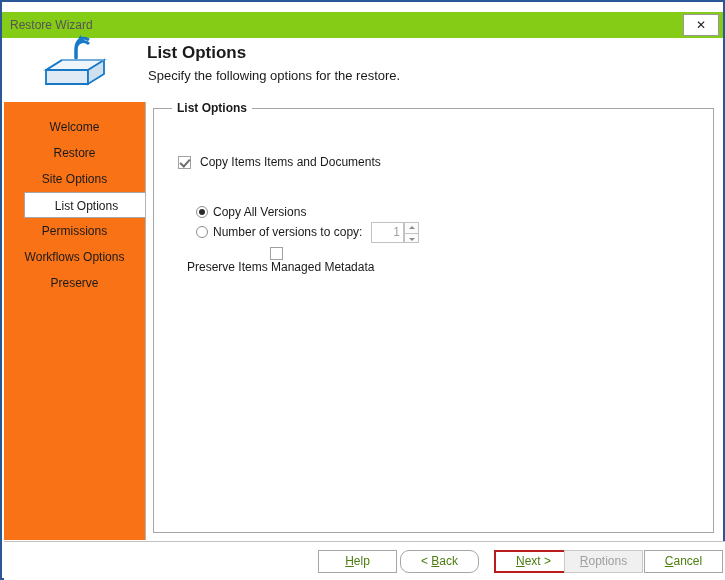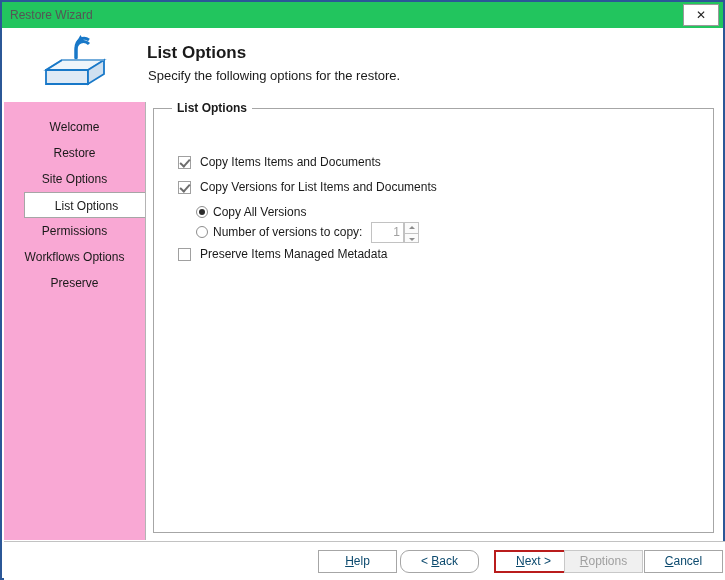--- a/index.html
+++ b/index.html
@@ -18,24 +18,24 @@
     left: 0; top: 0;
     width: 725px;
     height: 580px;
     box-sizing: border-box;
     border: 2px solid #2b5797;
     background: #ffffff;
   }
   
   .titlebar {
     position: absolute;
-    left: 0; top: 0;
+    left: 0; top: 10px;
     width: 721px;
     height: 26px;
-    background: #22c55e;
+    background: #84cc16;
   }
   .title-text {
     position: absolute;
     left: 8px;
     top: 6px;
     font-size: 12px;
     color: #555555;
     white-space: nowrap;
   }
   .close-button {
@@ -82,21 +82,21 @@
     color: #1a1a1a;
   }
 
   
   .sidebar {
     position: absolute;
     left: 2px;
     top: 100px;
     width: 141px;
     height: 438px;
-    background: #f9a8d4;
+    background: #f97316;
   }
   .sidebar-divider {
     position: absolute;
     left: 143px;
     top: 100px;
     width: 1px;
     height: 438px;
     background: #b4b4b4;
   }
   .nav-item {
@@ -285,21 +285,21 @@
   .btn {
     position: absolute;
     top: 8px;
     width: 79px;
     height: 23px;
     box-sizing: border-box;
     border: 1px solid #a6a6a6;
     background: #ffffff;
     font-size: 12px;
     font-family: "Liberation Sans", sans-serif;
-    color: #0c4a6e;
+    color: #4d7c0f;
     text-align: center;
     line-height: 21px;
     cursor: pointer;
     padding: 0;
   }
   .btn.default {
     border: 2px solid #b91c1c;
     line-height: 19px;
     margin-left: 12px;
   }
@@ -351,24 +351,20 @@
 
   <div class="content">
     <div class="groupbox">
       <span class="groupbox-legend">List Options</span>
 
       <div class="check-row" style="left:24px; top:46px;">
         <span class="cbox checked"></span>
         <span class="check-label">Copy Items Items and Documents</span>
       </div>
 
-      <div class="check-row" style="left:24px; top:71px;">
-        <span class="cbox checked"></span>
-        <span class="check-label">Copy Versions for List Items and  Documents</span>
-      </div>
 
       <div class="radio-row" style="left:42px; top:96px;">
         <span class="rbox selected"></span>
         <span class="radio-label">Copy All Versions</span>
       </div>
 
       <div class="radio-row" style="left:42px; top:116px;">
         <span class="rbox"></span>
         <span class="radio-label">Number of versions to copy:</span>
       </div>
@@ -378,21 +374,21 @@
         <div class="spinner-btns">
           <div class="spin-btn up">
               <span class="arr"></span>
             </div>
           <div class="spin-btn down">
               <span class="arr"></span>
             </div>
         </div>
       </div>
 
-      <div class="check-row" style="left:24px; top:138px;">
+      <div class="check-row" style="left:24px; top:138px;flex-direction:column;">
         <span class="cbox"></span>
         <span class="check-label">Preserve Items Managed Metadata</span>
       </div>
     </div>
   </div>
 
   <div class="footer-sep"></div>
   <div class="footer">
     <button class="btn" style="left:314px;"><u>H</u><span>elp</span></button>
     <button class="btn" style="left:396px;border-radius:9px;">&lt; <u>B</u><span>ack</span></button>

